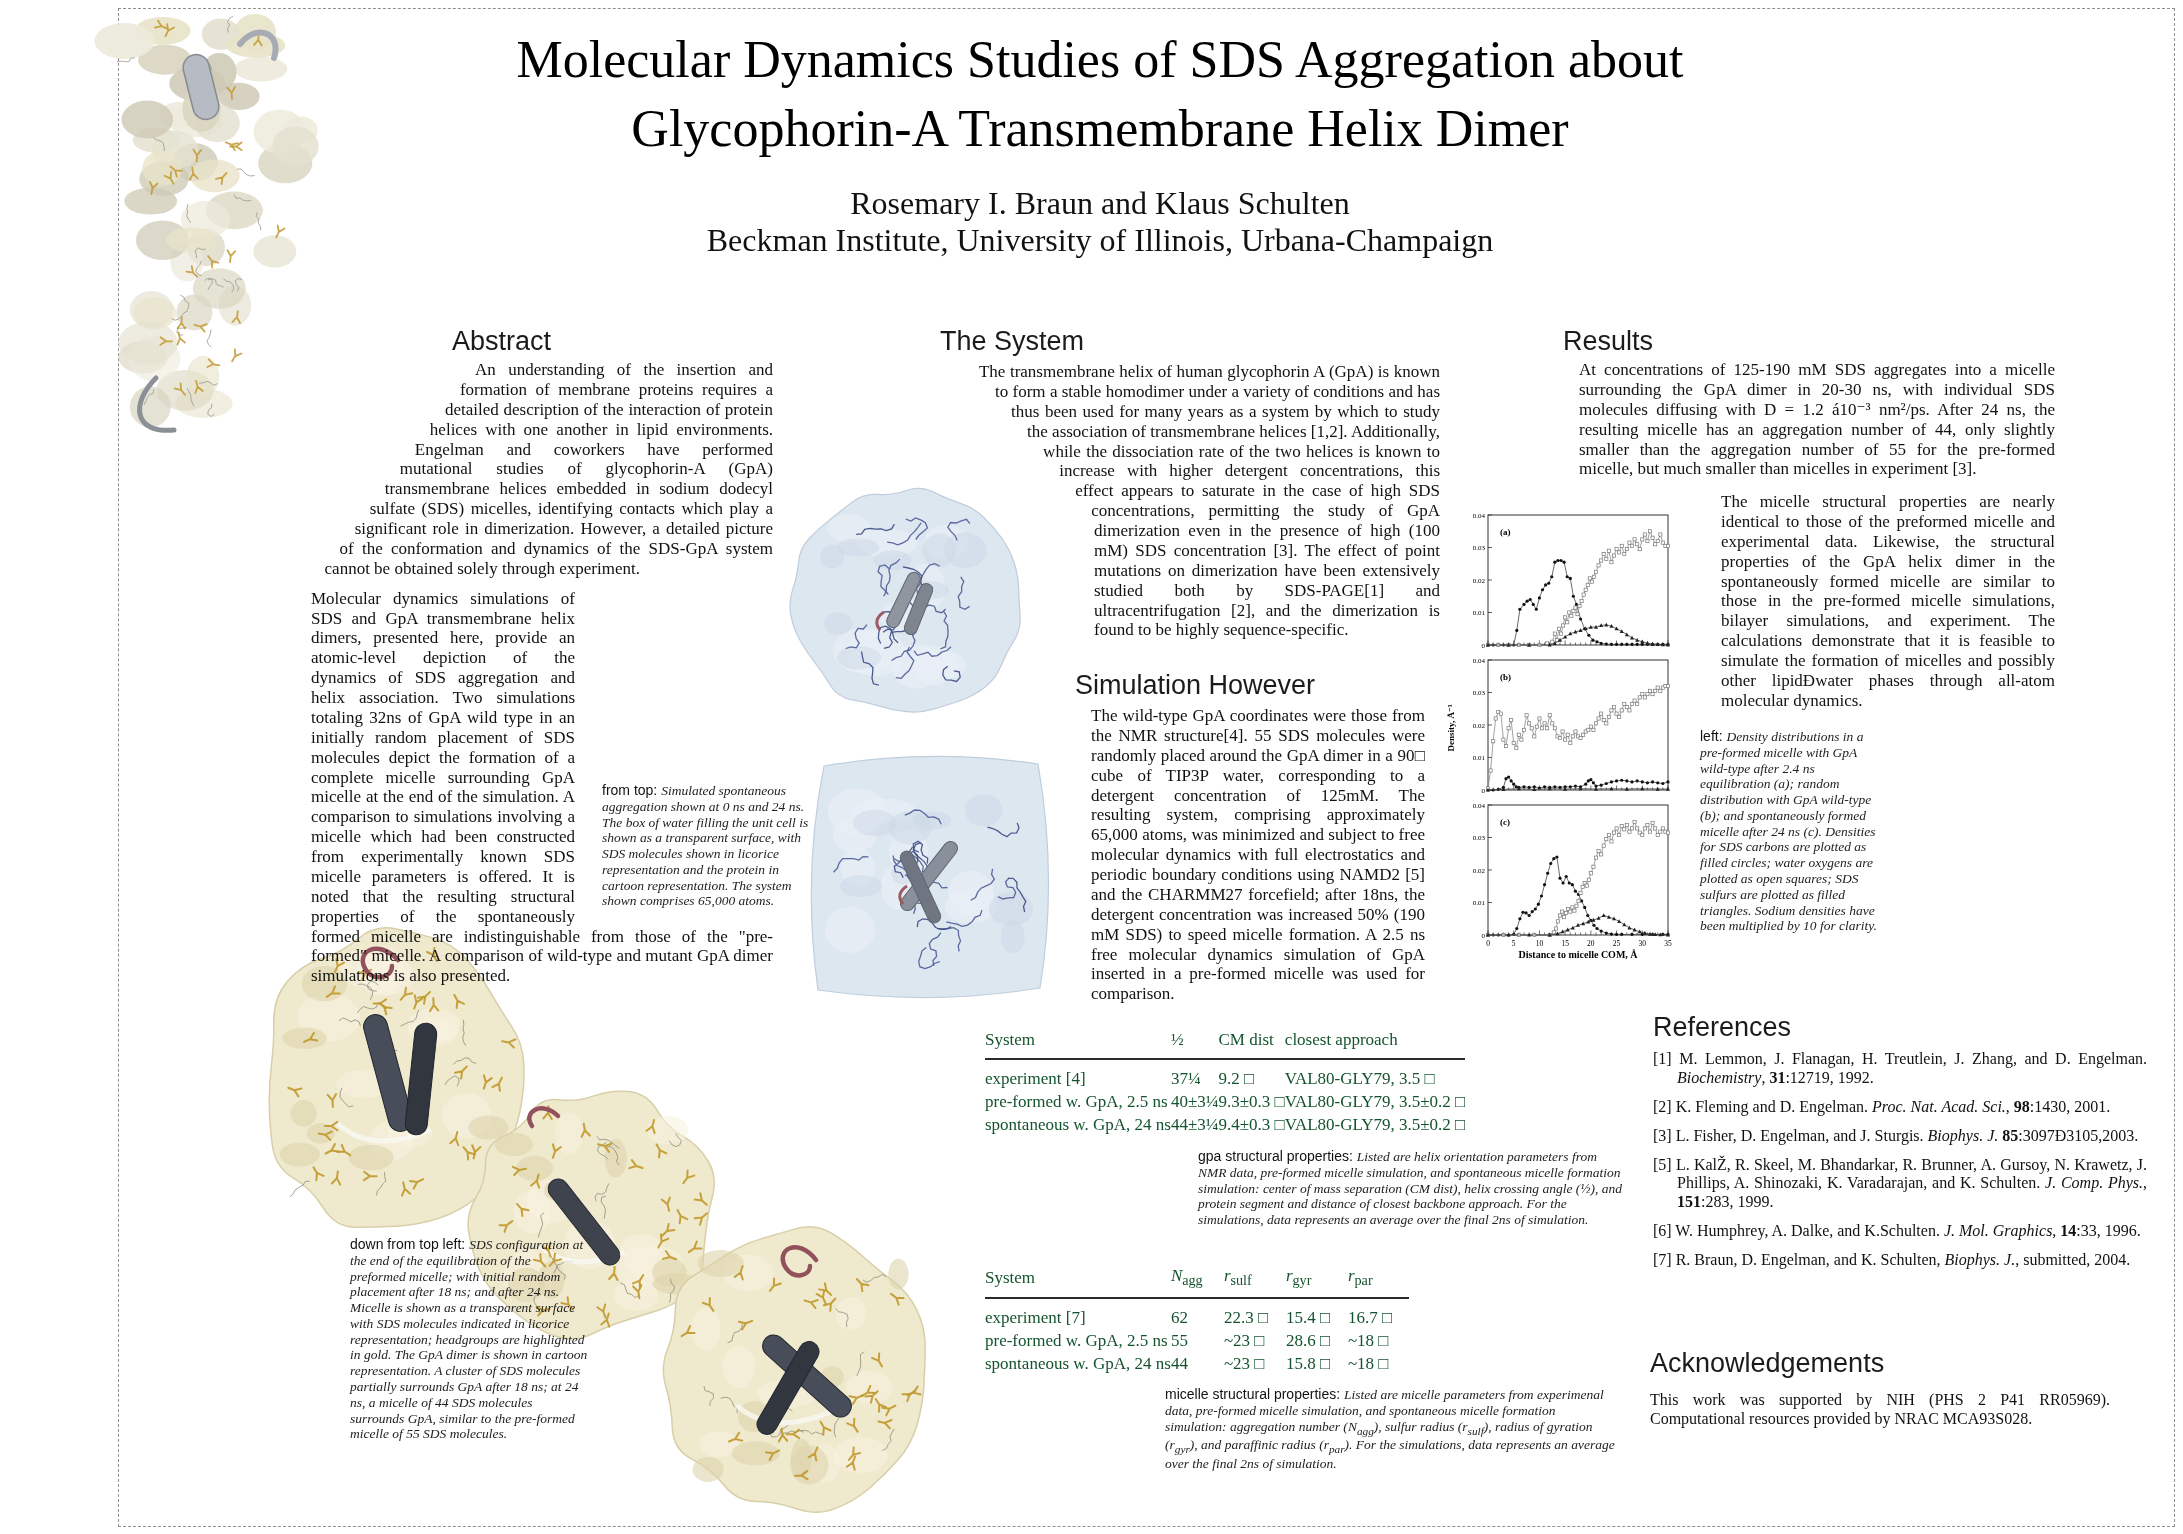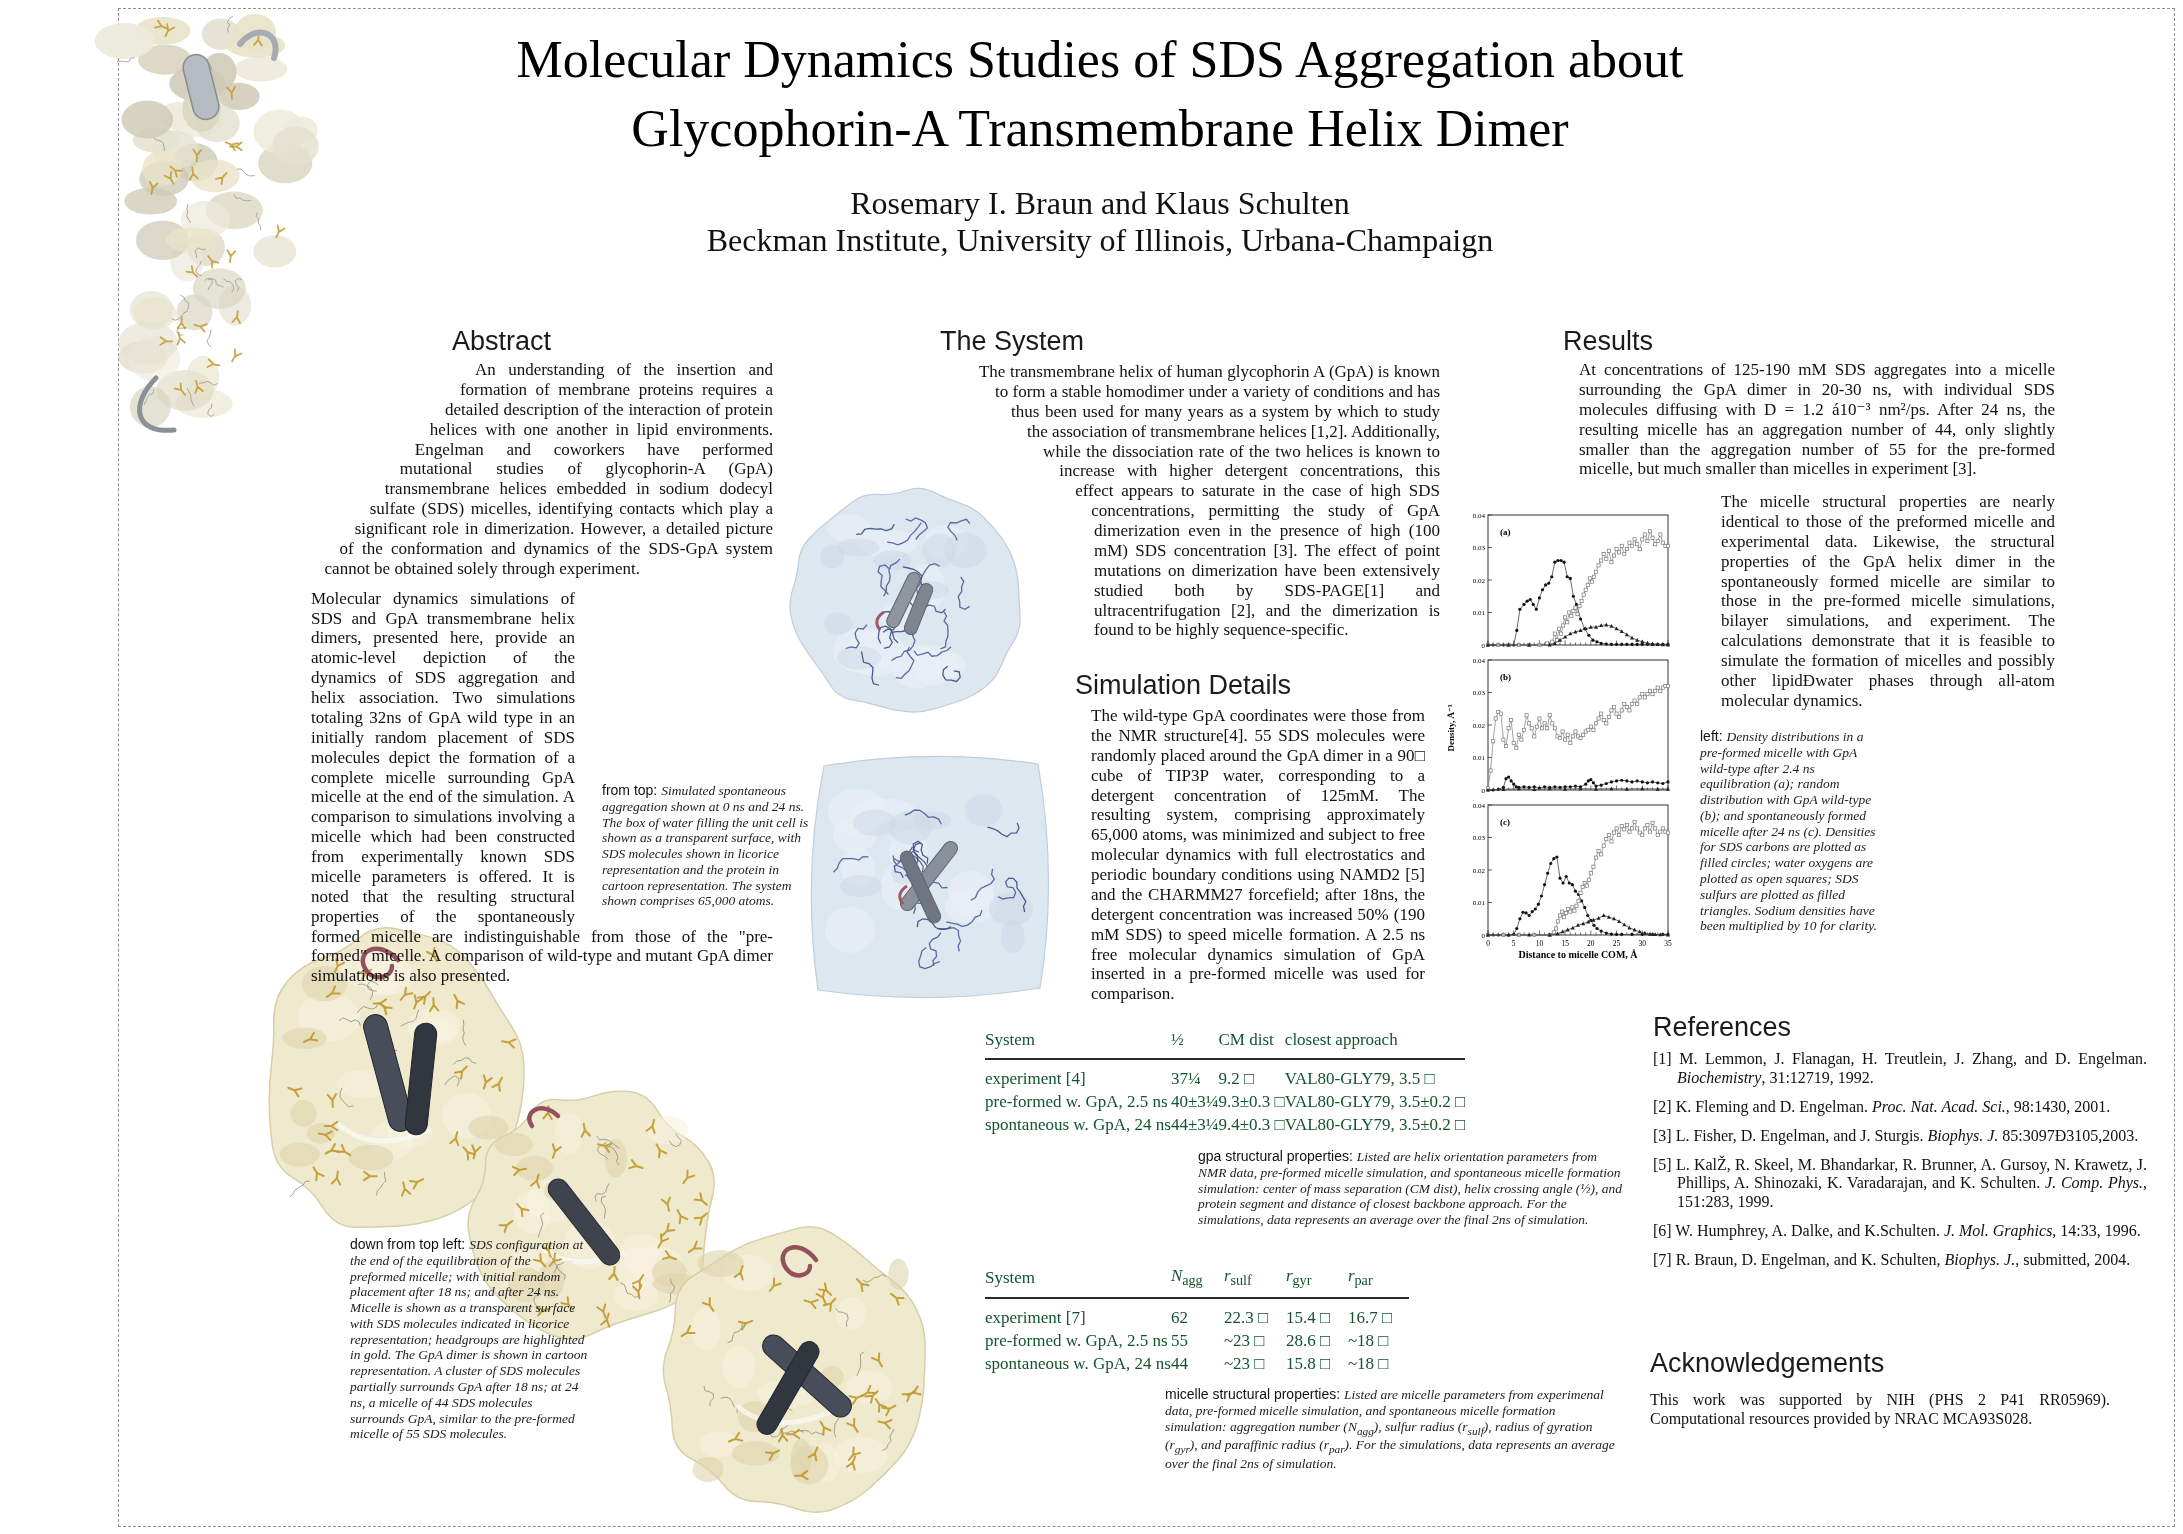--- a/index.html
+++ b/index.html
@@ -19,21 +19,21 @@
   .sp-sys{float:left;width:130px;height:216px;margin-top:64px;margin-right:8px;
           shape-outside:polygon(0 0,5% 0,100% 58%,100% 100%,0 100%);}
   .cap{font-size:13.5px;line-height:1.17;font-style:italic;color:#222;}
   .cap .lbl{font-style:normal;font-family:"Liberation Sans","DejaVu Sans",sans-serif;
             font-size:14px;color:#111;margin-right:4px;}
   table{border-collapse:collapse;table-layout:fixed;font-size:17px;color:#14532d;}
   th{text-align:left;font-weight:normal;border-bottom:2px solid #2a2a2a;padding:0 0 8px 0;white-space:nowrap;}
   td{padding:1.5px 0;white-space:nowrap;}
   tbody tr:first-child td{padding-top:9px;}
   .ref{padding-left:24px;text-indent:-24px;margin-bottom:10px;font-size:16px;line-height:1.18;text-align:justify;}
-  .ref i{font-style:italic;} .ref b{font-weight:normal;}
+  .ref i{font-style:italic;} .ref b{font-weight:bold;}
   .ack{font-size:16px;line-height:1.2;text-align:justify;}
   svg text{font-family:"Liberation Serif","DejaVu Serif",serif;}
 </style>
 </head>
 <body>
 
 <div class="poster">
   <div class="frame"></div>
 
   <svg id="fig-protein" class="abs" style="left:90px;top:6px" width="258" height="460" viewBox="0 0 258 460">
@@ -429,21 +429,21 @@
       <span>Molecular Dynamics Studies of SDS Aggregation about</span><br>
       <span>Glycophorin-A Transmembrane Helix Dimer</span>
     </div>
     <div class="authors">Rosemary I. Braun and  Klaus Schulten</div>
     <div class="affil">Beckman Institute, University of Illinois, Urbana-Champaign</div>
   </div>
 
   <div class="h abs" style="left:452px;top:326px">Abstract</div>
   <div class="h abs" style="left:940px;top:326px">The System</div>
   <div class="h abs" style="left:1563px;top:326px">Results</div>
-  <div class="h abs" style="left:1075px;top:670px">Simulation Details</div>
+  <div class="h abs" style="left:1075px;top:670px">Simulation However</div>
   <div class="h abs" style="left:1653px;top:1012px">References</div>
   <div class="h abs" style="left:1650px;top:1348px">Acknowledgements</div>
 
   <div class="body-text abs" style="left:295px;top:360px;width:478px">
     <p><span class="sp-abs-left"></span><span>An understanding of the insertion and formation of membrane proteins requires a detailed description of the interaction of protein helices with one another in lipid environments.  Engelman and coworkers have performed mutational studies of glycophorin-A (GpA) transmembrane helices embedded in sodium dodecyl sulfate (SDS) micelles, identifying contacts which play a significant role in dimerization.  However, a detailed picture of the conformation and dynamics of the  SDS-GpA system cannot be obtained solely through experiment.</span></p>
     <p><span class="sp-abs-right"></span><span>Molecular dynamics simulations of SDS and GpA transmembrane helix dimers, presented here, provide an atomic-level depiction of the dynamics of SDS aggregation and helix association.  Two simulations totaling 32ns of GpA wild type in an initially random placement of SDS molecules depict the formation of a complete micelle surrounding GpA micelle at the end of the simulation.  A comparison to simulations involving a micelle which had been constructed from experimentally known SDS micelle parameters is offered.  It is noted that the resulting structural properties of the spontaneously formed micelle are indistinguishable from those of the "pre-formed" micelle.  A comparison of wild-type and mutant GpA dimer simulations is also presented.</span></p>
   </div>
 
   <div class="body-text abs" style="left:940px;top:362px;width:500px">
     <p><span class="sp-sys"></span><span>The transmembrane helix of human glycophorin A (GpA) is known to form a stable homodimer under a variety of conditions and has thus been used for many years as a system by which to study the association of transmembrane helices [1,2]. Additionally, while the dissociation rate of the two helices is known to increase with higher detergent concentrations, this effect appears to saturate in the case of high SDS concentrations, permitting the study of GpA dimerization even in the presence of high (100 mM) SDS concentration [3]. The effect of point mutations on dimerization have been extensively studied both by SDS-PAGE[1] and ultracentrifugation [2], and the dimerization is found to be highly sequence-specific.</span></p>

